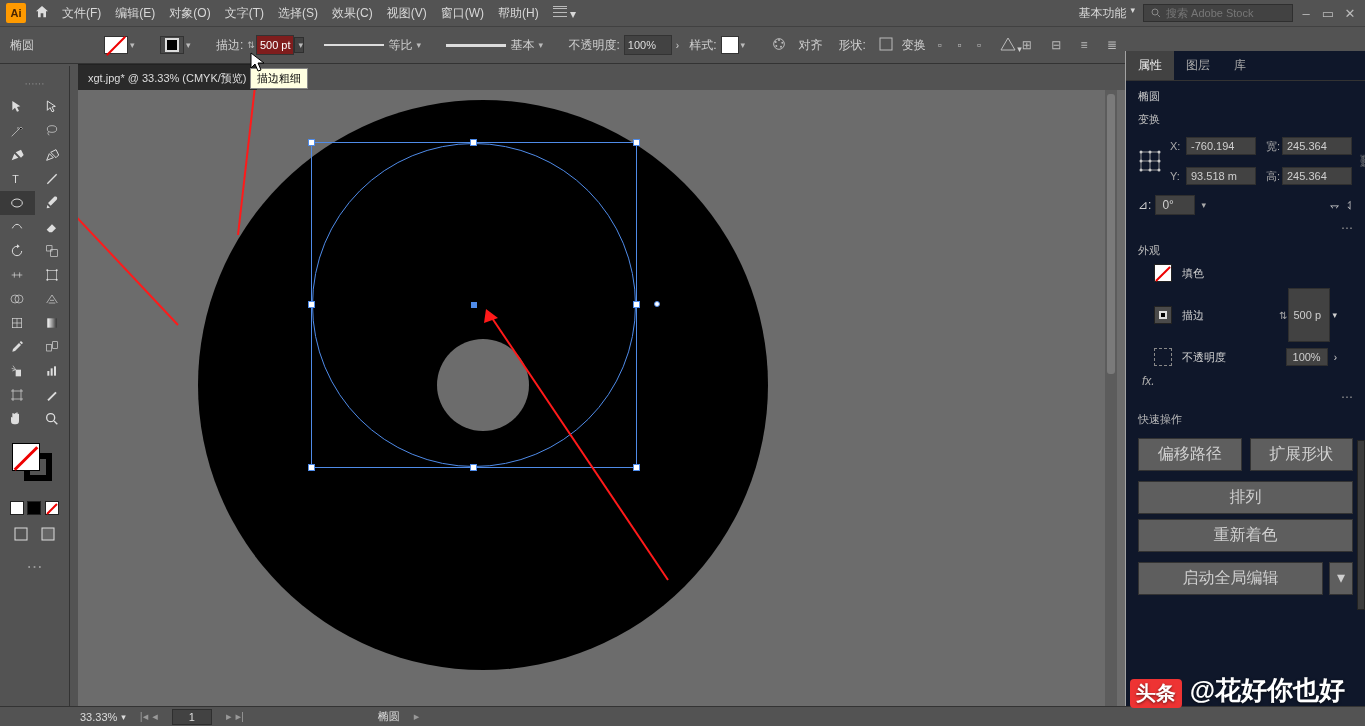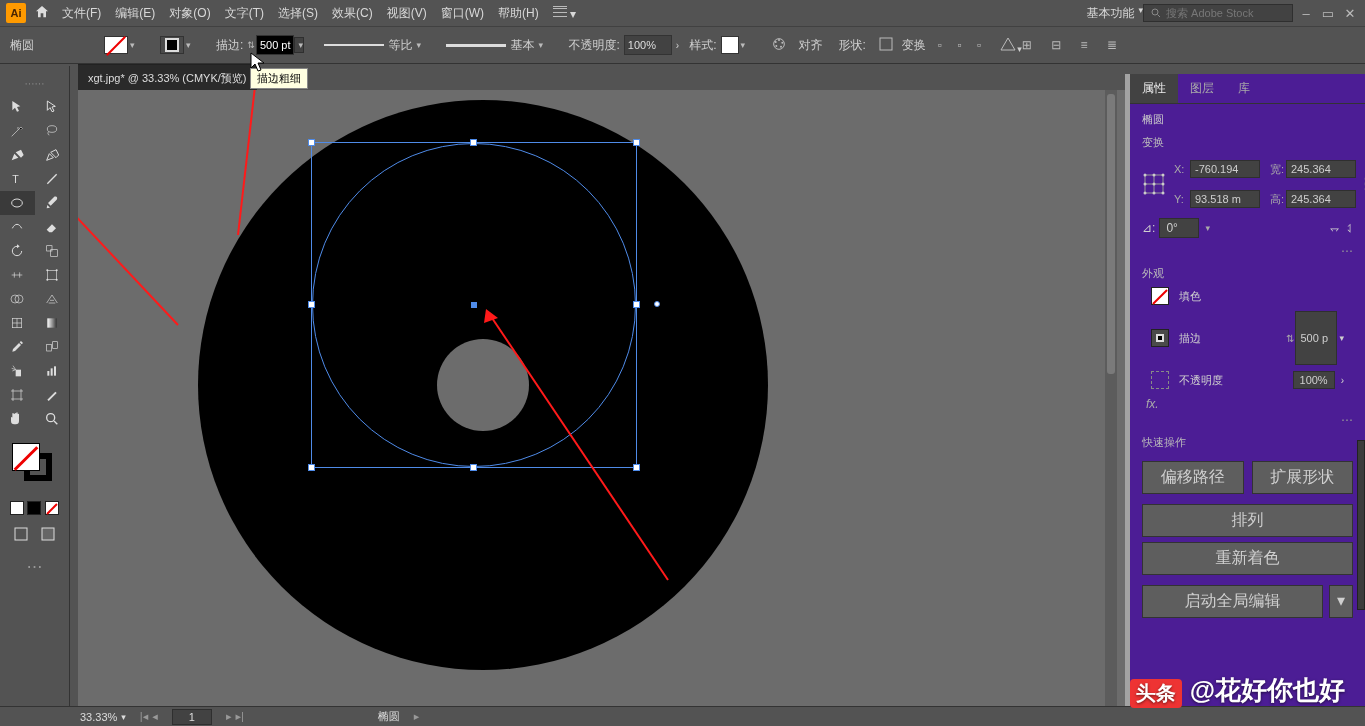--- a/index.html
+++ b/index.html
@@ -4,38 +4,38 @@
 <style>
 * { margin: 0; padding: 0; box-sizing: border-box; font-family: "Microsoft YaHei", Arial, sans-serif; user-select: none; }
 body { background: #535353; width: 1365px; height: 726px; overflow: hidden; position: relative; }
 
 
 .menubar { height: 26px; background: #535353; display: flex; align-items: center; padding: 0 6px; font-size: 12px; color: #d8d8d8; }
 .app-logo { width: 20px; height: 20px; background: #ff9a00; color: #4a2400; display: flex; align-items: center; justify-content: center; font-weight: bold; font-size: 11px; margin-right: 8px; border-radius: 2px; }
 .menubar .home { margin-right: 12px; }
 .menubar .menu-item { margin-right: 14px; cursor: pointer; }
 .menubar .spacer { flex: 1; }
-.menubar .right-item { display: flex; }
+.menubar .right-item { margin-left: 8px; display: flex; }
 .search-box { background: #424242; border: 1px solid #2f2f2f; padding: 1px 6px; width: 150px; color: #777; font-size: 11px; height: 18px; display: flex; align-items: center; }
 .win-ctrl { width: 18px; text-align: center; color: #bbb; margin-left: 4px; font-size: 13px; }
 .grip { display:inline-block; width:14px; height:12px; position:relative; }
 .grip::before,.grip::after{content:"";position:absolute;left:0;right:0;height:1px;background:#bbb;}
 .grip::before{top:2px;box-shadow:0 4px 0 #bbb,0 8px 0 #bbb;}
 
 
 .controlbar { height: 38px; background: #535353; border-top: 1px solid #414141; border-bottom: 1px solid #333; display: flex; align-items: center; padding: 0 10px; font-size: 12px; color: #cfcfcf; }
 .controlbar .lbl { margin-right: 4px; }
 .swatch { width: 24px; height: 18px; border: 1px solid #333; margin-right: 2px; position: relative; }
 .swatch.noFill { background: #fff; }
 .swatch.noFill::after { content:""; position:absolute; left:-2px; right:-2px; top:50%; height:2px; background:#e00; transform:rotate(-45deg); }
 .swatch.stroke { background:#4a4a4a; display:flex; align-items:center; justify-content:center; }
 .swatch.stroke::after { content:""; width:10px; height:10px; border:2px solid #ddd; background:#000; }
 .dd { width: 10px; color:#bbb; margin-right: 10px; font-size:9px; }
 .num-field { display:flex; align-items:center; background:#fff; color:#000; height:20px; padding:0 3px; font-size:11px; border:1px solid #333; }
-.num-field.selected { background:#000000; color:#fff; }
+.num-field.selected { background:#7f1d1d; color:#fff; }
 .ctl-grp { display:flex; align-items:center; margin-right:10px; }
 .prof-line { width:60px; height:14px; display:flex; align-items:center; }
 .prof-line .ln { flex:1; height:2px; background:#ddd; }
 .controlbar .mini-swatch{width:18px;height:18px;background:#fff;border:1px solid #333;margin-right:2px;}
 
 
 .doctab { position:absolute; top:64px; left:78px; background:#2a2a2a; color:#ddd; font-size:11px; padding:6px 10px; border-top:1px solid #222; }
 .tooltip-stroke { position:absolute; top:68px; left:250px; background:#ffffe1; color:#000; font-size:11px; padding:2px 6px; border:1px solid #888; z-index:50; }
 
 
@@ -62,31 +62,31 @@
 .sel-handle { position:absolute; width:7px; height:7px; background:#fff; border:1px solid #4f8be8; }
 .sel-circle { position:absolute; inset:0; border:1px solid #4f8be8; border-radius:50%; }
 .cp { position:absolute; width:6px; height:6px; background:#4f8be8; }
 .cp2 { position:absolute; width:6px; height:6px; background:#fff; border:1px solid #4f8be8; border-radius:50%; }
 
 
 .arrow { position:absolute; stroke:#ff1a1a; stroke-width:2; fill:none; }
 .arrow-head { fill:#ff1a1a; }
 
 
-.right-panel { position:absolute; top:74px; right:0; width:240px; bottom:20px; background:#4c1d95; border-left:5px solid #a3a3a3; color:#cfcfcf; font-size:12px; }
+.right-panel { position:absolute; top:51px; right:0; width:240px; bottom:20px; background:#0f172a; border-left:1px solid #a3a3a3; color:#cfcfcf; font-size:12px; }
 .panel-tabs { display:flex; height:30px; align-items:stretch; border-bottom:1px solid #333; }
 .panel-tabs .tab { padding:6px 12px; color:#aaa; }
 .panel-tabs .tab.active { background:#424242; color:#eee; }
 .panel-body { padding:8px 12px; }
 .panel-sect { font-size:11px; color:#bbb; margin:8px 0 6px; }
 .prop-row { display:flex; align-items:center; margin:4px 0; font-size:11px; }
 .prop-row .k{ width:16px; color:#aaa; }
 .prop-row .v{ background:#424242; border:1px solid #2f2f2f; padding:2px 4px; width:70px; }
 .prop-grid{ display:grid; grid-template-columns:auto auto; gap:4px 10px; }
-.appearance-row{display:flex;align-items:center;margin:6px 9px;font-size:11px;}
+.appearance-row{display:flex;align-items:center;margin:6px 16px;font-size:11px;}
 .appearance-row .sw{width:18px;height:18px;margin-right:10px;border:1px solid #222;}
 .btn { background:#5e5e5e; border:1px solid #333; padding:5px 0; text-align:center; font-size:16px; margin:5px 0; }
 .btn-row{display:flex;gap:8px;} .btn-row .btn{flex:1;}
 .rot-field{display:flex;align-items:center;margin-top:6px;}
 .rot-field .v{background:#424242;border:1px solid #2f2f2f;padding:2px 6px;width:40px;margin:0 4px;}
 
 
 .edge-indicator{position:absolute;right:0;top:440px;width:8px;height:170px;background:#3b3b3b;border:1px solid #222;}
 
 

